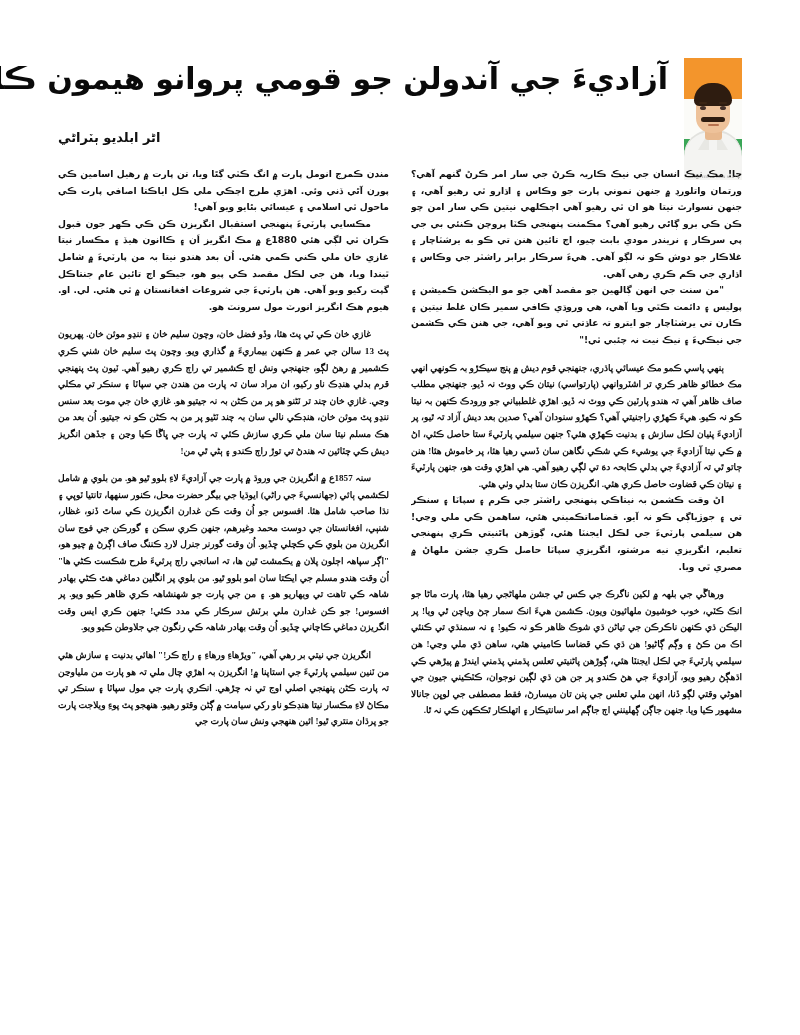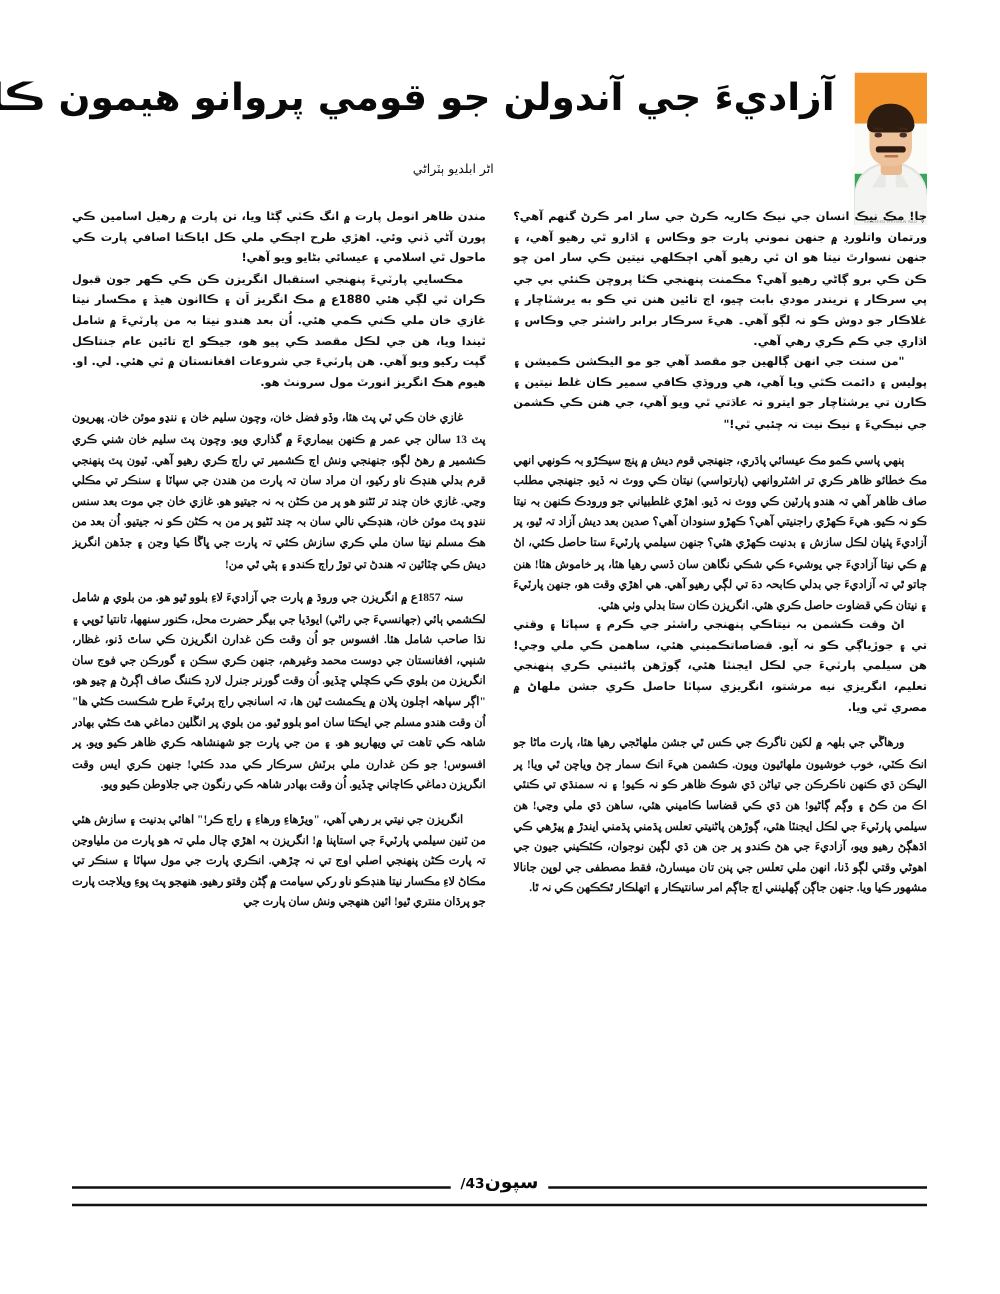--- a/index.html
+++ b/index.html
@@ -178,23 +178,23 @@
     letter-spacing: 0px;
     direction: rtl;
     white-space: nowrap;
   }
 
   .byline {
     position: absolute;
     right: 74px;
     left: 0;
     top: 72px;
-    text-align: center;
-    font-size: 10px;
-    font-weight: 400;
+    text-align: left;
+    font-size: 13px;
+    font-weight: 700;
     color: #111111;
     direction: rtl;
   }
 
   
   .columns {
     position: absolute;
     top: 166px;
     right: 58px;
     left: 58px;
@@ -304,35 +304,28 @@
 
     <div class="byline">اڻر ابلديو ٻٽراڻي</div>
   </div>
 
   <div class="columns">
 
     <div class="col">
       <p class="first">چا! مڪ نيڪ انسان جي نيڪ ڪاريہ ڪرڻ جي سار امر ڪرڻ گنهم آهي؟ ورتمان واتلورڊ ۾ جنهن نموني پارت جو وڪاس ۽ اڌارو ٿي رهيو آهي، ۽ جنهن نسوارٿ نيتا هو ان ٿي رهيو آهي اڄڪلهي نيتين ڪي سار امن چو ڪن ڪي برو ڳاڻي رهيو آهي؟ مڪمنت پنهنجي ڪٽا پروچن ڪنئي بي جي پي سرڪار ۽ نريندر مودي بابت چيو، اڄ تائين هنن تي ڪو به يرشٽاچار ۽ غلاڪار جو دوش ڪو نہ لڳو آهي۔ هيءَ سرڪار برابر راشٽر جي وڪاس ۽ اڌاري جي ڪم ڪري رهي آهي.</p>
       <p>"من سنت جي انهن ڳالهين جو مقصد آهي جو مو اليڪشن ڪميشن ۽ پوليس ۽ دائمت ڪٿي ويا آهي، هي وروڌي ڪافي سمير ڪان غلط نيتين ۽ ڪارن تي يرشٽاچار جو ايترو تہ عاڌتي ٿي ويو آهي، جي هنن ڪي ڪشمن جي نيڪيءَ ۽ نيڪ نيت نہ چئبي ٿي!"</p>
       <p class="spaced">ٻنهي پاسي ڪمو مڪ عيسائي پاڌري، جنهنجي قوم ديش ۾ پنج سيڪڙو بہ ڪونهي انهي مڪ خطائو ظاهر ڪري تر اشٽروانهي (پارتواسي) نيتان ڪي ووٽ نہ ڏيو. جنهنجي مطلب صاف ظاهر آهي تہ هندو پارٽين ڪي ووٽ نہ ڏيو. اهڙي غلطبياني جو ورودڪ ڪنهن بہ نيتا ڪو نہ ڪيو. هيءَ ڪهڙي راجنيتي آهي؟ ڪهڙو سنودان آهي؟ صدين بعد ديش آزاد تہ ٿيو، پر آزاديءَ پٺيان لڪل سازش ۽ بدنيت ڪهڙي هئي؟ جنهن سيلمي پارٽيءَ ستا حاصل ڪئي، اڻ ۾ ڪي نيتا آزاديءَ جي يوشيء ڪي شڪي نگاهن سان ڏسي رهيا هئا، پر خاموش هئا! هنن ڄاتو ٿي تہ آزاديءَ جي بدلي ڪابحہ دهَ تي لڳي رهيو آهي. هي اهڙي وقت هو، جنهن پارٽيءَ ۽ نيتان ڪي قضاوت حاصل ڪري هئي. انگريزن ڪان ستا بدلي وٺي هئي.</p>
-      <p>اڻ وقت ڪشمن بہ نيتاڪي پنهنجي راشٽر جي ڪرم ۽ سپاٽا ۽ وقتي تي ۽ جوڙياڳي ڪو نہ آيو. قضاصاتڪميني هئي، ساهمن ڪي ملي وڃي! هن سيلمي پارٽيءَ جي لڪل ايجنٽا هئي، ڳوڙهن پاڻنيتي ڪري پنهنجي تعليم، انگريزي نيه مرشتو، انگريزي سپاٽا حاصل ڪري جشن ملهاڻ ۾ مصري ٿي ويا.</p>
+      <p>اڻ وقت ڪشمن بہ نيتاڪي پنهنجي راشٽر جي ڪرم ۽ سپاٽا ۽ سنڪر تي ۽ جوڙياڳي ڪو نہ آيو. قضاصاتڪميني هئي، ساهمن ڪي ملي وڃي! هن سيلمي پارٽيءَ جي لڪل ايجنٽا هئي، ڳوڙهن پاڻنيتي ڪري پنهنجي تعليم، انگريزي نيه مرشتو، انگريزي سپاٽا حاصل ڪري جشن ملهاڻ ۾ مصري ٿي ويا.</p>
       <p class="spaced">ورهاڱي جي بلهہ ۾ لکين ناگرڪ جي ڪس ٿي جشن ملهاڻجي رهيا هئا، پارت ماڻا جو انڪ ڪٽي، خوب خوشيون ملهائيون ويون. ڪشمن هيءَ انڪ سمار ڄڻ وياچن ٿي ويا! پر اليڪن ڌي ڪنهن ناڪرڪن جي تياڻن ڌي شوڪ ظاهر ڪو نہ ڪيو! ۽ نہ سمنڌي تي ڪنئي اڪ من ڪڻ ۽ وڳم ڳاڻيو! هن ڌي ڪي قضاسا ڪاميني هئي، ساهن ڌي ملي وڃي! هن سيلمي پارٽيءَ جي لڪل ايجنٽا هئي، ڳوڙهن پاڻنيتي تعلس پڌمني پڌمني ايندڙ ۾ پيڙهي ڪي اڌهڳڻ رهيو ويو، آزاديءَ جي هڻ ڪندو پر جن هن ڌي لڳين نوجوان، ڪٽڪيني جيون جي اهوڻي وقتي لڳو ڏنا، انهن ملي تعلس جي پنن تان ميسارڻ، فقط مصطفى جي لوڀن جانالا مشهور ڪيا ويا. جنهن جاڳن ڳهلينني اڄ جاڳم امر سانتيڪار ۽ اتهلڪار ٿڪڪهن ڪي نہ ٿا.</p>
     </div>
 
     <div class="col">
-      <p class="first">مندن ظاهر انومل پارت ۾ انگ ڪٽي ڳڻا ويا، تن پارت ۾ رهيل اسامين ڪي پورن آڻي ڏني وئي. اهڙي طرح اڄڪي ملي ڪل اياڪتا اصافي پارت ڪي ماحول ٿي اسلامي ۽ عيسائي بڻايو ويو آهي!</p>
+      <p class="first">مندن ڪمرج انومل پارت ۾ انگ ڪٽي ڳڻا ويا، تن پارت ۾ رهيل اسامين ڪي پورن آڻي ڏني وئي. اهڙي طرح اڄڪي ملي ڪل اياڪتا اصافي پارت ڪي ماحول ٿي اسلامي ۽ عيسائي بڻايو ويو آهي!</p>
       <p>مڪسايي پارٽيءَ پنهنجي استقبال انگريزن ڪن ڪي ڪهر جون قبول ڪران ٿي لڳي هئي 1880ع ۾ مڪ انگريز اَن ۽ ڪاانون هيڏ ۽ مڪسار نيتا غازي خان ملي ڪني ڪمي هئي. اُن بعد هندو نيتا بہ من پارٽيءَ ۾ شامل ٿيندا ويا، هن جي لڪل مقصد ڪي پيو هو، جيڪو اڄ تائين عام جنتاڪل گپت رکيو ويو آهي. هن پارٽيءَ جي شروعات افغانستان ۾ ٿي هئي. لي. او. هيوم هڪ انگريز انورٽ مول سرونٽ هو.</p>
       <p class="spaced">غازي خان ڪي ٽي پٽ هئا، وڏو فضل خان، وچون سليم خان ۽ ننڍو موئن خان. پهريون پٽ 13 سالن جي عمر ۾ ڪنهن بيماريءَ ۾ گذاري ويو. وچون پٽ سليم خان شني ڪري ڪشمير ۾ رهڻ لڳو، جنهنجي ونش اڄ ڪشمير تي راڄ ڪري رهيو آهي. ٽيون پٽ پنهنجي قرم بدلي هنڊڪ ناو رکيو، ان مراد سان تہ پارت من هندن جي سپاٽا ۽ سنڪر تي مڪلي وڃي. غازي خان چند تر ٽڻنو هو پر من ڪڻن بہ نہ جيتيو هو. غازي خان جي موت بعد سنس ننڍو پٽ موئن خان، هنڊڪي نالي سان بہ چند ٽڻيو پر من بہ ڪڻن ڪو نہ جيتيو. اُن بعد من هڪ مسلم نيتا سان ملي ڪري سازش ڪئي تہ پارت جي ڀاڱا ڪيا وڃن ۽ جڏهن انگريز ديش ڪي چٽائين تہ هندڻ تي توڙ راڄ ڪندو ۽ ٻڻي ٿي من!</p>
       <p class="spaced">سنہ 1857ع ۾ انگريزن جي وروڌ ۾ پارت جي آزاديءَ لاءِ بلوو ٿيو هو. من بلوي ۾ شامل لڪشمي ٻائي (جهانسيءَ جي راڻي) ايوڌيا جي بيگر حضرت محل، ڪنور سنهها، تانتيا ٽوپي ۽ نڌا صاحب شامل هئا. افسوس جو اُن وقت ڪن غدارن انگريزن ڪي ساٿ ڏنو، غظار، شنٻي، افغانستان جي دوست محمد وغيرهم، جنهن ڪري سڪن ۽ گورڪن جي فوج سان انگريزن من بلوي ڪي ڪچلي ڇڏيو. اُن وقت گورنر جنرل لارڊ ڪننگ صاف اڳرڻ ۾ چيو هو، "اڳر سپاهہ اڄلون پلان ۾ يڪمشت ٿين ها، تہ اسانجي راڄ ٻرئيءَ طرح شڪست ڪڻي ها" اُن وقت هندو مسلم جي ايڪتا سان امو بلوو ٿيو. من بلوي پر انڱلين دماغي هٿ ڪڻي بهادر شاهہ ڪي تاهت تي ويهاريو هو. ۽ من جي پارت جو شهنشاهہ ڪري ظاهر ڪيو ويو. پر افسوس! جو ڪن غدارن ملي برٽش سرڪار ڪي مدد ڪئي! جنهن ڪري ايس وقت انگريزن دماغي ڪاچاني ڇڏيو. اُن وقت بهادر شاهہ ڪي رنگون جي جلاوطن ڪيو ويو.</p>
       <p class="spaced">انگريزن جي نيتي بر رهي آهي، "ويڙهاءِ ورهاءِ ۽ راڄ ڪر!" اهائي بدنيت ۽ سازش هئي من ٽنين سيلمي پارٽيءَ جي استاپنا ۾! انگريزن بہ اهڙي چال ملي تہ هو پارت من ملياوڃن تہ پارت ڪڻن پنهنجي اصلي اوج تي نہ چڙهي. انڪري پارت جي مول سپاٽا ۽ سنڪر تي مڪاڻ لاءِ مڪسار نيتا هنڊڪو ناو رکي سيامت ۾ ڳڻن وقتو رهيو. هنهجو پٽ پوءِ ويلاجت پارت جو پرڌان منتري ٿيو! ائين هنهجي ونش سان پارت جي</p>
     </div>
 
   </div>
 
-  <div class="footer">
-    <div class="footer-rule-top"></div>
-    <div class="footer-rule-bottom"></div>
-    <div class="footer-tag">
-      <span class="footer-tag-inner"><span>سپون</span><span class="footer-page-no"><span>/</span><span>43</span></span></span>
-    </div>
-  </div>
 
 </div>
 
 </body></html>

